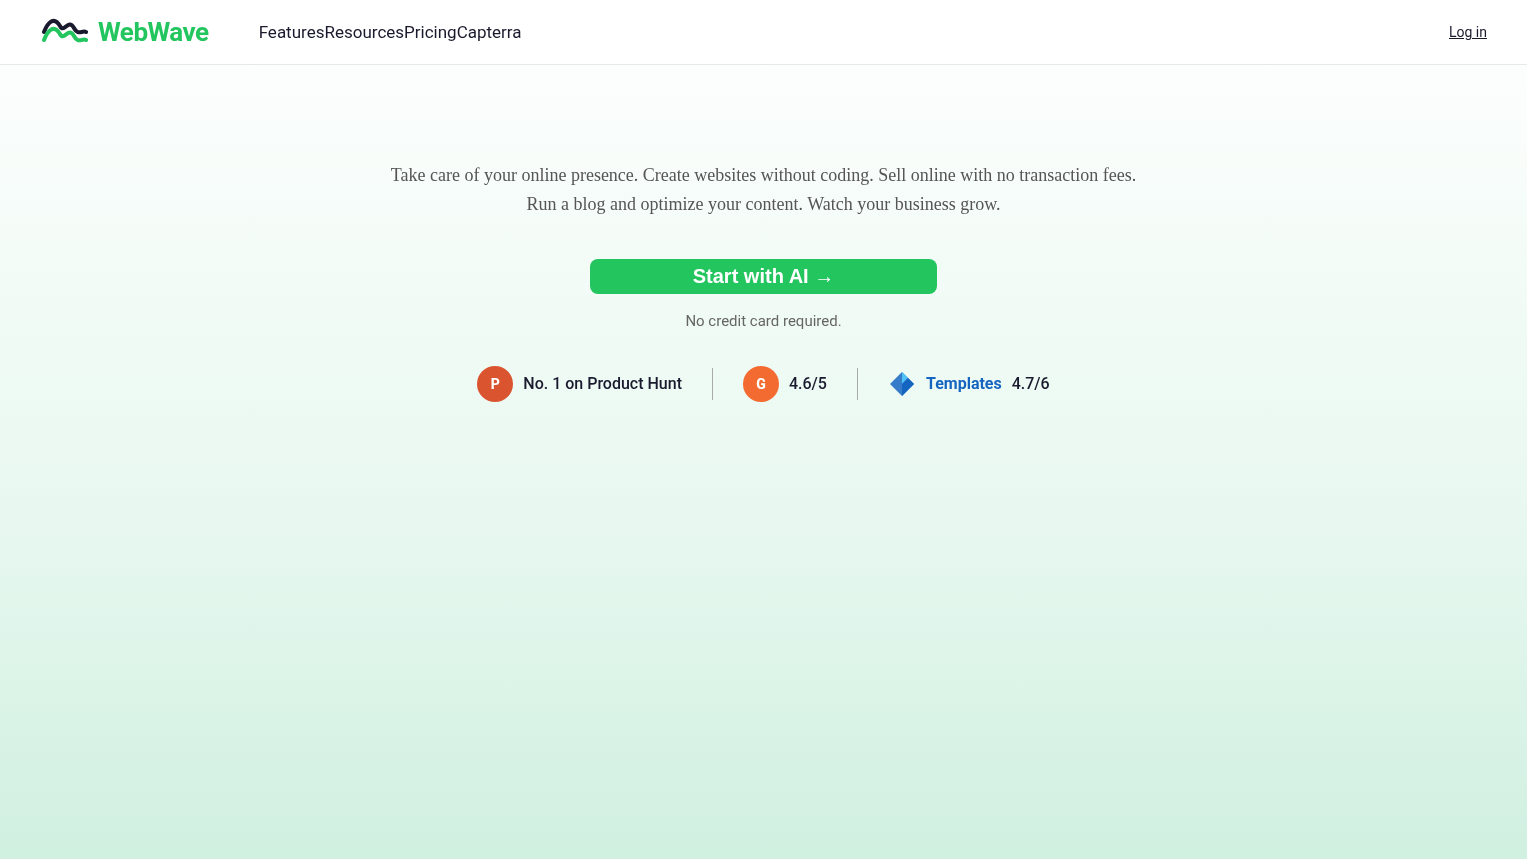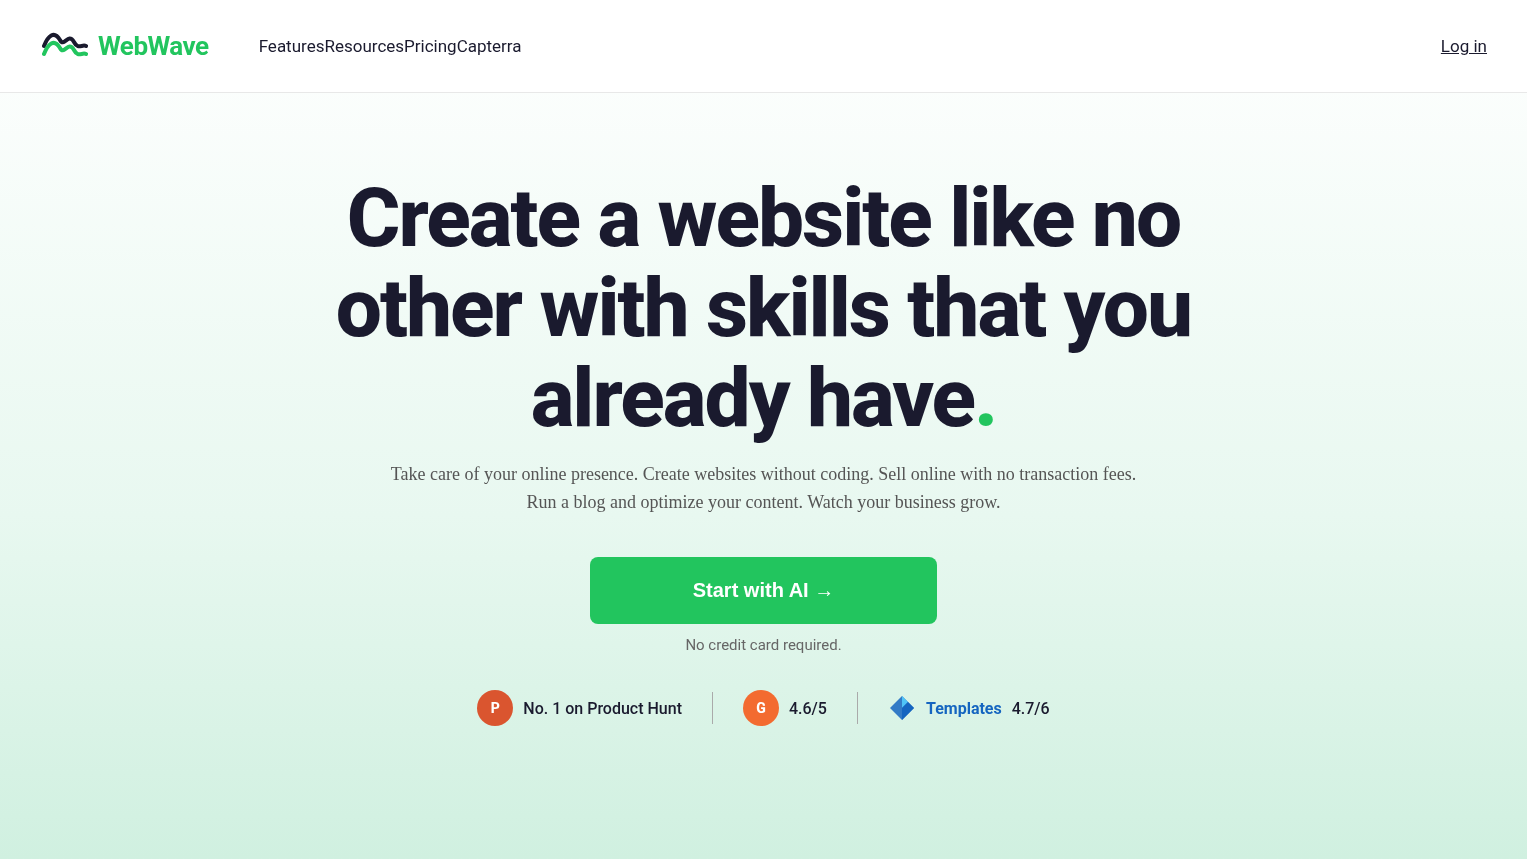--- a/index.html
+++ b/index.html
@@ -9,21 +9,21 @@
       min-height: 859px;
       width: 1527px;
     }
 
     
     .navbar {
       display: flex;
       align-items: center;
       justify-content: space-between;
       padding: 0 40px;
-      height: 93px;
+      height: 65px;
       background: #ffffff;
       border-bottom: 1px solid #e8e8e8;
     }
     .navbar-left {
       display: flex;
       align-items: center;
       gap: 50px;
     }
     .logo {
       display: flex;
@@ -56,21 +56,21 @@
       font-weight: 400;
     }
     .navbar-right {
       display: flex;
       align-items: center;
       gap: 20px;
     }
     .login-link {
       text-decoration: underline;
       color: #1a1a2e;
-      font-size: 17px;
+      font-size: 14px;
       cursor: pointer;
     }
     .signup-btn {
       background: #22c55e;
       color: white;
       border: none;
       padding: 14px 32px;
       border-radius: 6px;
       font-size: 18px;
       font-weight: 600;
@@ -102,29 +102,29 @@
       color: #555;
       max-width: 760px;
       line-height: 1.6;
       font-family: Liberation Serif, serif;
     }
     .cta-btn {
       margin-top: 40px;
       background: #22c55e;
       color: white;
       border: none;
-      padding: 22px 60px;
+      padding: 6px 60px;
       border-radius: 8px;
       font-size: 20px;
       font-weight: 600;
       cursor: pointer;
       min-width: 347px;
     }
     .no-credit {
-      margin-top: 12px;
+      margin-top: 18px;
       font-size: 15px;
       color: #666;
     }
 
     
     .badges {
       display: flex;
       align-items: center;
       gap: 0;
       margin-top: 36px;
@@ -185,25 +185,20 @@
       <li><a href="#">Pricing</a></li>
       <li><a href="#">Capterra</a></li>
     </ul>
   </div>
   <div class="navbar-right">
     <span class="login-link">Log in</span>
   </div>
 </nav>
 
 <section class="hero">
-  <h1 class="hero-title">
-    <span>Create a website like no</span><br>
-    <span>other with skills that you</span><br>
-    <span>already have</span><span class="green-dot">.</span>
-  </h1>
   <p class="hero-subtitle">Take care of your online presence. Create websites without coding. Sell online with no transaction fees. Run a blog and optimize your content. Watch your business grow.</p>
   <button class="cta-btn">Start with AI →</button>
   <p class="no-credit">No credit card required.</p>
 
   <div class="badges">
     <div class="badge-item">
       <span class="badge-icon badge-ph">P</span>
       <span>No. 1 on Product Hunt</span>
     </div>
     <div class="badge-divider"></div>

